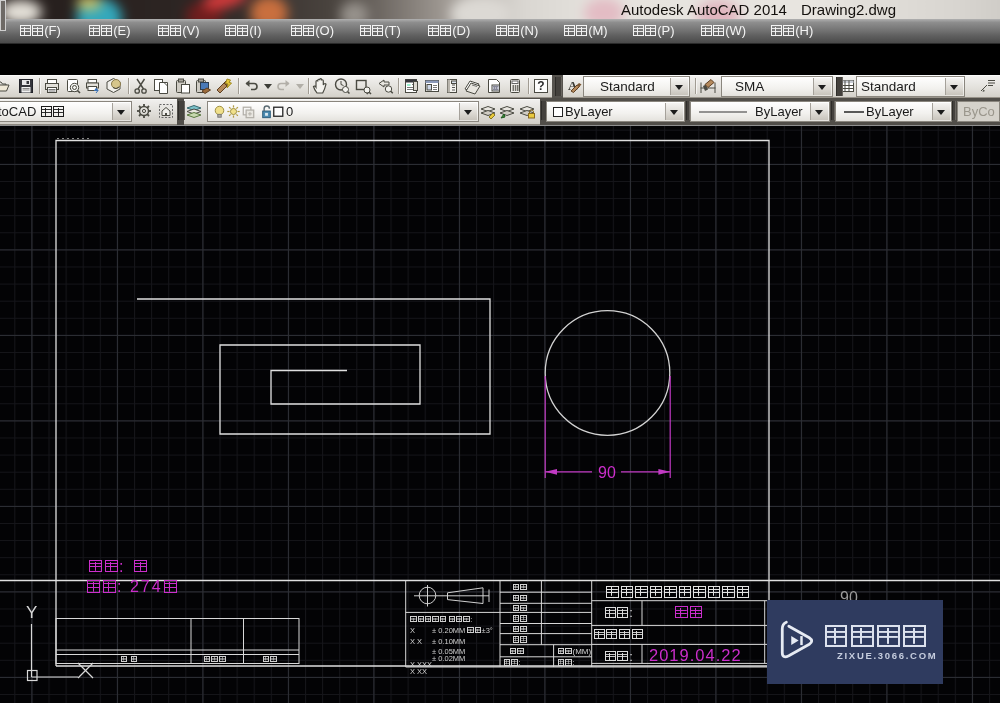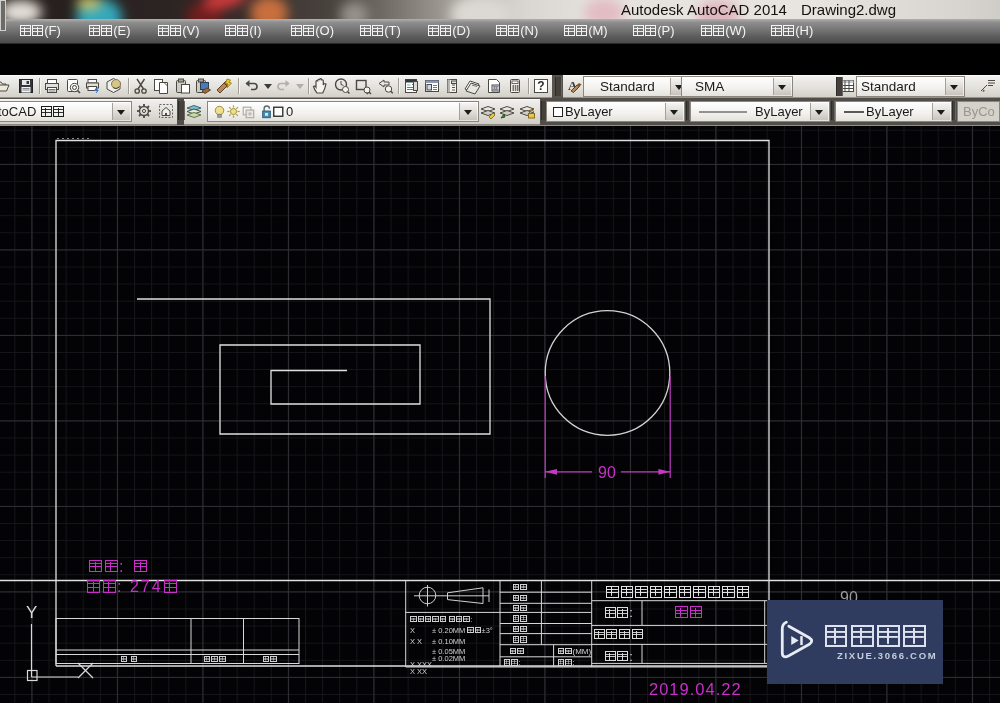--- a/index.html
+++ b/index.html
@@ -232,21 +232,21 @@
     <div class="tri" style="left:264px;top:9px;border-top-color:#3c3c36;"></div>
     <div class="tri" style="left:296px;top:9px;border-top-color:#b2afa8;"></div>
     <div class="grip" style="left:555px;"></div>
     <div class="combo" style="left:583px;top:1px;width:107px;height:21px;">
       <div class="txt cj" style="left:16px;font-size:13.5px">Standard</div>
       <div class="dbtn" style="height:17px">
         <div class="tri" style="left:4px;top:6.5px"></div>
       </div>
     </div>
     <div class="vsep" style="left:695px"></div>
-    <div class="combo" style="left:681px;top:1px;width:112px;height:21px;">
+    <div class="combo" style="left:721px;top:1px;width:112px;height:21px;">
       <div class="txt cj" style="left:13px;font-size:13.5px">SMA</div>
       <div class="dbtn" style="height:17px">
         <div class="tri" style="left:4px;top:6.5px"></div>
       </div>
     </div>
     <div class="grip" style="left:836px;"></div>
     <div class="combo" style="left:856px;top:1px;width:109px;height:21px;">
       <div class="txt cj" style="left:4px;font-size:13.5px">Standard</div>
       <div class="dbtn" style="height:17px">
         <div class="tri" style="left:4px;top:6.5px"></div>
@@ -488,21 +488,21 @@
     <div class="abs" style="left:410px;top:521px;font-size:7.5px;color:#cfcfcf;margin-top:20px;">X XX</div>
     <div class="abs" style="left:432px;top:521px;font-size:7.5px;color:#cfcfcf;">± 0.05MM</div>
     <div class="abs" style="left:410px;top:534px;font-size:7.5px;color:#cfcfcf;text-align:center;">X XXX</div>
     <div class="abs" style="left:432px;top:527.5px;font-size:7.5px;color:#cfcfcf;">± 0.02MM</div>
 
     <div class="abs cj" style="left:605px;top:456.8px;font-size:15px;letter-spacing:.4px;color:#e2e2e2;"><i class="hz"></i><i class="hz"></i><i class="hz"></i><i class="hz"></i><i class="hz"></i><i class="hz"></i><i class="hz"></i><i class="hz"></i><i class="hz"></i><i class="hz"></i></div>
     <div class="abs cj" style="left:604px;top:479px;font-size:13px;color:#dcdcdc;"><i class="hz"></i><i class="hz"></i>: </div>
     <div class="abs cj mag" style="left:674px;top:477.5px;font-size:15px;"><i class="hz"></i><i class="hz"></i></div>
     <div class="abs cj" style="left:593px;top:500.5px;font-size:13px;color:#dcdcdc;"><i class="hz"></i><i class="hz"></i><i class="hz"></i><i class="hz"></i></div>
     <div class="abs cj" style="left:604px;top:522.5px;font-size:13px;color:#dcdcdc;"><i class="hz"></i><i class="hz"></i>: </div>
-    <div class="abs mag" style="left:649px;top:520px;font-size:16.5px;letter-spacing:1px;margin-top:34px;">2019.04.22</div>
+    <div class="abs mag" style="left:649px;top:520px;font-size:16.5px;letter-spacing:1px;">2019.04.22</div>
   </div>
   <div id="wm">
     <svg width="36" height="44" style="position:absolute;left:12px;top:19px" viewBox="0 0 44 52">
       <path d="M9 3 Q4 5 4 11 L4 40 Q4 48 12 44 L37 30 Q43 26 37 22 L12 8" fill="none" stroke="#e7ebf3" stroke-width="3.4" stroke-linecap="round"></path>
       <polygon points="15,20 24,25.5 15,31" fill="#e7ebf3"></polygon>
       <rect x="26" y="20" width="3" height="11" fill="#e7ebf3"></rect>
     </svg>
     <div class="abs cj" style="left:56px;top:21px;font-size:27px;color:#dde2ee;font-weight:bold;"><i class="hz"></i><i class="hz"></i><i class="hz"></i><i class="hz"></i></div>
     <div class="abs" style="left:58px;top:50px;font-size:9.5px;color:#c6cdde;letter-spacing:1.7px;font-weight:bold;margin-left:12px;">ZIXUE.3066.COM</div>
   </div>

